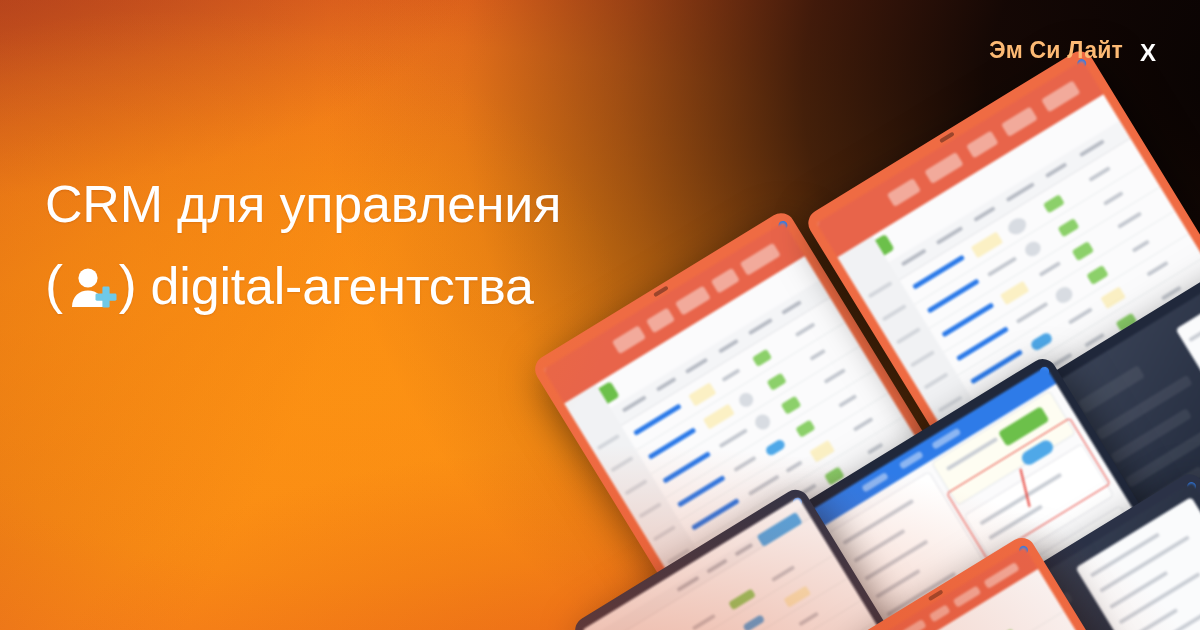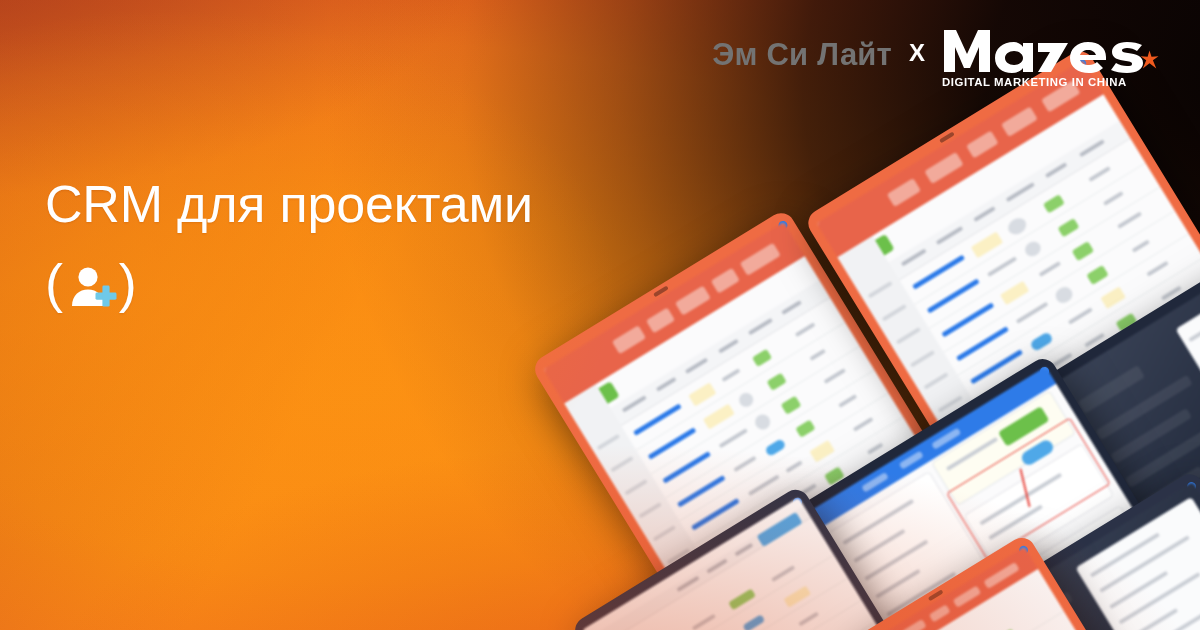--- a/index.html
+++ b/index.html
@@ -58,22 +58,22 @@
     box-shadow:0 1px 3px rgba(80,20,0,.10);
   }
 
   
   .logo-row {
     position:absolute; right:44px; top:28px;
     display:flex; align-items:flex-start; gap:17px;
     height:66px;
   }
   .logo-mcl {
-    color:#737373;
-    font-size:31px;
+    color:#fdba74;
+    font-size:23px;
     font-weight:bold;
     letter-spacing:.2px;
     white-space:nowrap;
     padding-top:9px;
   }
   .logo-x {
     color:#fff;
     font-size:24px;
     font-weight:bold;
     padding-top:11px;
@@ -471,60 +471,37 @@
 
     <div class="collage-shade"></div>
   </div>
 
   <div class="bg-bottom"></div>
 
 
   <div class="logo-row">
     <span class="logo-mcl">Эм Си Лайт</span>
     <span class="logo-x">X</span>
-    <div class="logo-mates">
-      <div class="mates-word">
-        <svg width="214" height="46" viewBox="0 0 214 46" aria-hidden="true">
-          <g fill="#FFFFFF">
-
-            <path d="M2 44 L2 2 L14 2 L25 26 L36 2 L48 2 L48 44 L37 44 L37 19 L28 40 L22 40 L13 19 L13 44 Z"></path>
-
-            <path d="M72 14 C60 14 53 21 53 30 C53 39 60 45 70 45 C75 45 79 43 81 40 L81 44 L91 44 L91 15 L81 15 L81 19 C79 16 76 14 72 14 Z M72 23 C77 23 81 26 81 30 C81 34 77 37 72 37 C67 37 63 34 63 30 C63 26 67 23 72 23 Z"></path>
-
-            <path d="M96 15 L96 24 L108 24 L96 44 L109 44 L126 15 Z"></path>
-
-            <path d="M146 14 C135 14 128 21 128 30 C128 39 136 45 147 45 C153 45 158 43 161 40 L155 34 C153 36 150 37 147 37 C142 37 139 35 138 32 L164 32 C164 31 164 30 164 29 C164 20 157 14 146 14 Z M146 22 C150 22 153 24 154 27 L138 27 C139 24 142 22 146 22 Z"></path>
-
-            <path d="M185 14 C176 14 170 18 170 24 C170 30 176 32 184 33 C189 34 190 34 190 36 C190 38 188 38 185 38 C181 38 177 37 174 35 L169 42 C173 44 179 45 185 45 C195 45 201 41 201 35 C201 28 194 26 186 25 C181 24 180 24 180 22 C180 21 182 20 185 20 C189 20 192 21 195 23 L200 17 C196 15 191 14 185 14 Z"></path>
-          </g>
-        </svg>
-        <span class="mates-star">
-          <svg width="19" height="19" viewBox="0 0 19 19" aria-hidden="true">
-            <path d="M9.5 0.5 L11.5 6.8 L18.5 6.3 L12.9 10.3 L16.3 18.5 L9.5 13.3 L2.8 18.5 L6.2 10.3 L0.6 6.3 L7.6 6.8 Z" fill="#F05A1E"></path>
-          </svg>
-        </span>
-      </div>
-      <div class="mates-tag">DIGITAL MARKETING IN CHINA</div>
-    </div>
   </div>
 
   <div class="headline">
-    <span class="hl-line">CRM для проектами</span>
+    <span class="hl-line">CRM для управления</span>
     <span class="hl-line">
       <span class="hl-inline">
         <span class="paren">(</span>
         <span class="usericon">
           <svg width="54" height="54" viewBox="0 0 54 54" aria-hidden="true">
             <circle cx="24" cy="16" r="9.6" fill="#FFFFFF"></circle>
             <path d="M8 45 C8 34.5 15.2 28.5 24 28.5 C32.8 28.5 40 34.5 40 45 Z" fill="#FFFFFF"></path>
             <g>
               <rect x="31.5" y="31.5" width="21" height="7.2" rx="1.4" fill="#6FC9E8"></rect>
               <rect x="38.4" y="24.6" width="7.2" height="21" rx="1.4" fill="#6FC9E8"></rect>
             </g>
           </svg>
         </span>
         <span class="paren">)</span>
         <span style="display:inline-block;width:14px"></span>
+        <span>digital-агентства</span>
       </span>
     </span>
   </div>
 
 </div>
 
 </body></html>

